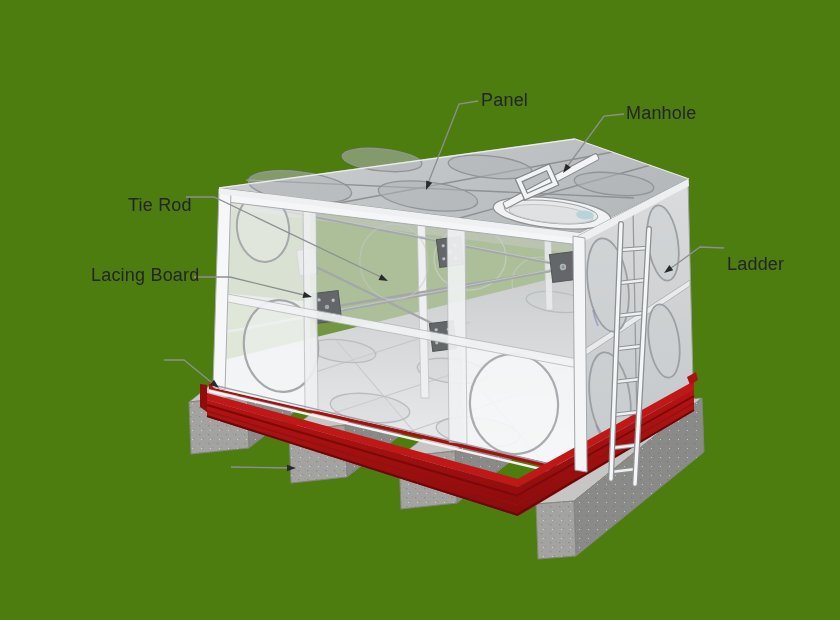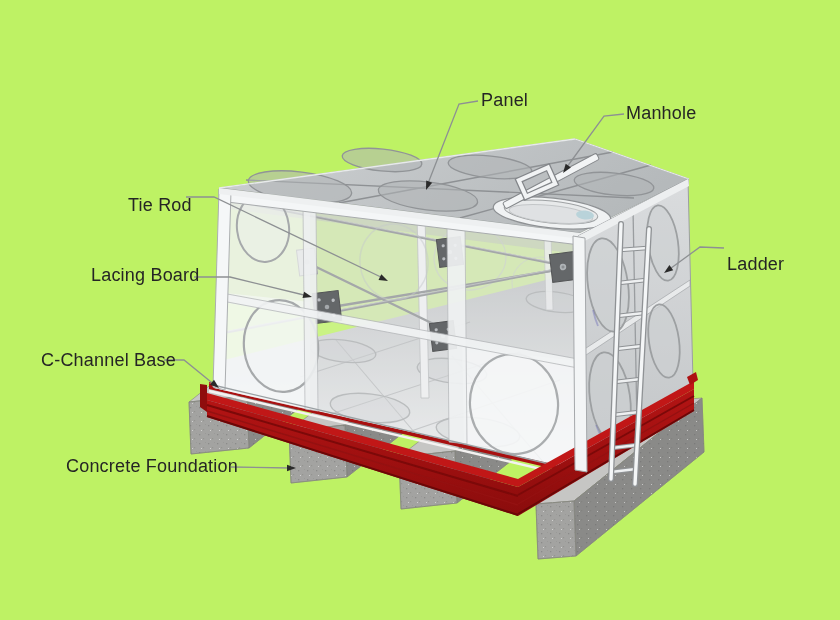--- a/index.html
+++ b/index.html
@@ -1,17 +1,17 @@
 <!DOCTYPE html>
 <html><head>
 <meta charset="utf-8">
 <style>
   html,body{margin:0;padding:0;background:#ffffff;}
   .canvas{
-    position:relative;width:840px;height:620px;background:#bef264;
+    position:relative;width:840px;height:620px;background:#4d7c0f;
     overflow:hidden;font-family:"Liberation Sans",sans-serif;
   }
   .canvas svg{position:absolute;left:0;top:0;}
   .label{
     position:absolute;font-size:18px;line-height:20px;color:#252525;
     white-space:nowrap;letter-spacing:0.2px;
   }
   .lbl-panel{left:481px;top:90px;}
   .lbl-manhole{left:626px;top:103px;}
   .lbl-tierod{left:128px;top:195px;text-align:center;}
@@ -307,17 +307,15 @@
       <path d="M724,248 L700,247 L667,271"></path>
       <polygon points="664,273 669.4,265.1 673.2,270.3" fill="#2a2a2a" stroke="none"></polygon>
     </g>
   </g>
 </svg>
 
 <div class="label lbl-panel">Panel</div>
 <div class="label lbl-manhole">Manhole</div>
 <div class="label lbl-tierod">Tie Rod</div>
 <div class="label lbl-lacing">Lacing Board</div>
-<div class="label lbl-cchannel">C-Channel Base</div>
-<div class="label lbl-concrete">Concrete Foundation</div>
 <div class="label lbl-ladder">Ladder</div>
 
 </div>
 
 </body></html>

